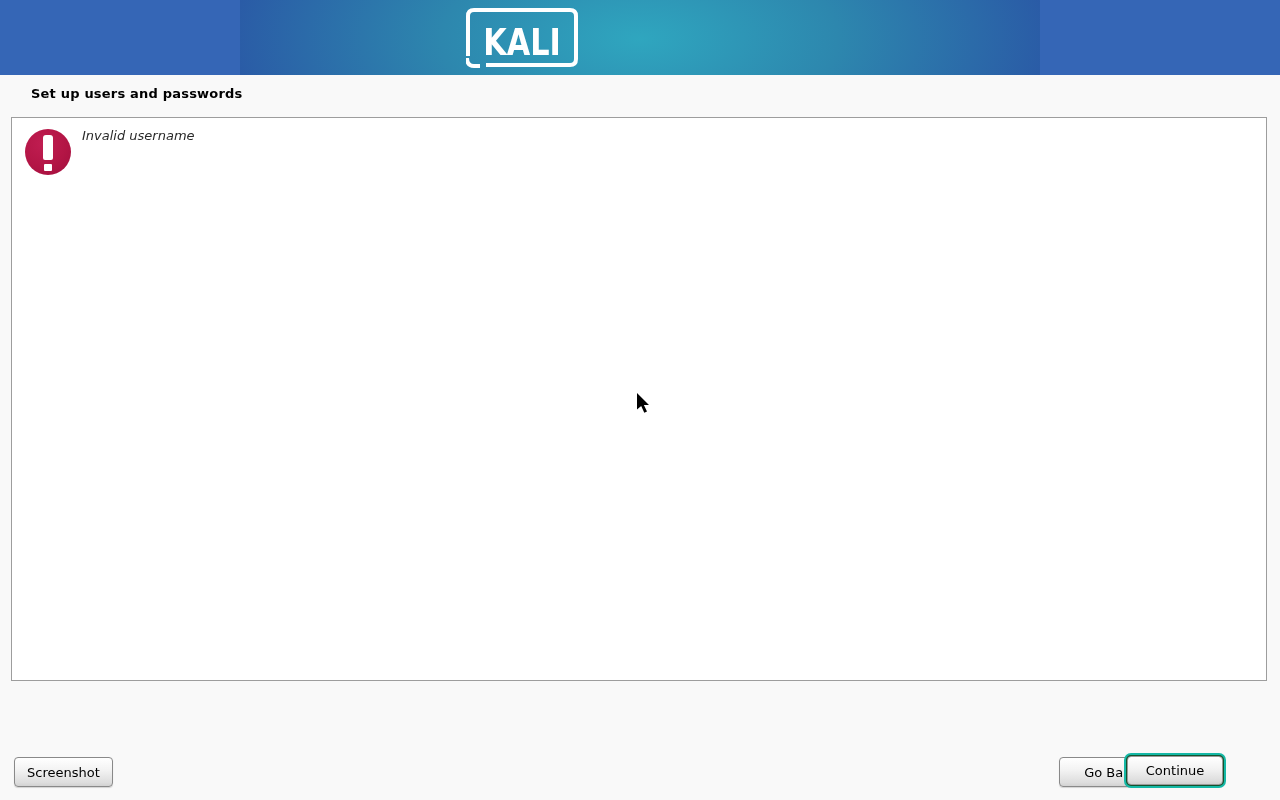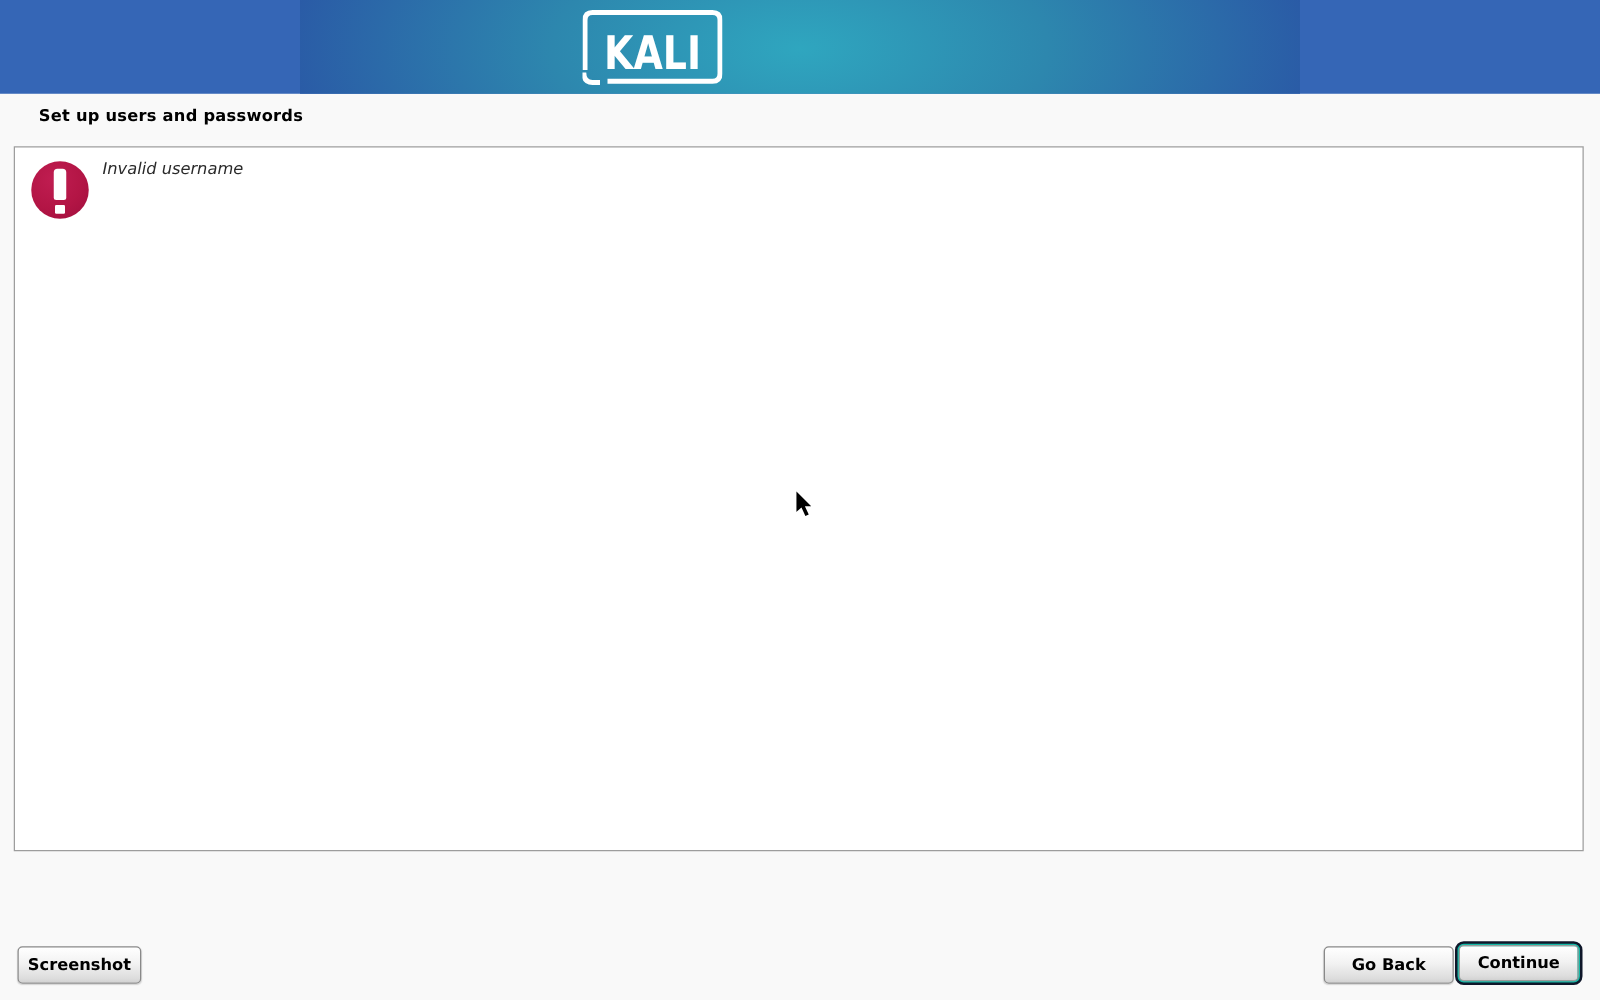--- a/index.html
+++ b/index.html
@@ -48,29 +48,29 @@
     position:absolute;left:66px;top:30px;width:1170px;
     font-size:12.5px;font-weight:bold;color:#101010;line-height:15.5px;
   }
   
   .btn{
     position:absolute;display:flex;align-items:center;justify-content:center;
     box-sizing:border-box;
     background:linear-gradient(to bottom,#ffffff 0%,#f2f2f2 45%,#dddddd 88%,#d2d2d2 100%);
     border:1px solid #898989;border-radius:4px;
     font-family:"DejaVu Sans","Liberation Sans",sans-serif;
-    font-size:13px;font-weight:bold;color:#000;
+    font-size:13px;font-weight:normal;color:#000;
     box-shadow:0 1px 1px rgba(0,0,0,0.15);
     cursor:default;padding:0;
   }
   #btn-screenshot{left:14px;top:757px;width:99px;height:30px;}
   #btn-goback{left:1059px;top:757px;width:104px;height:30px;}
   .continue-wrap{
-    position:absolute;left:1164px;top:753px;
-    border:2px solid #0f172a;border-radius:7px;background:#14b8a6;padding:1px;
+    position:absolute;left:1124px;top:753px;
+    border:2px solid #14b8a6;border-radius:7px;background:#14532d;padding:1px;
   }
   #btn-continue{position:relative;left:0;top:0;width:96px;height:29px;border-color:#9a9a9a;box-shadow:none;}
   
   .cursor{position:absolute;left:637px;top:393px;pointer-events:none;}
 </style>
 </head>
 <body>
 
 <div class="banner">
   <div class="banner-center"></div>

